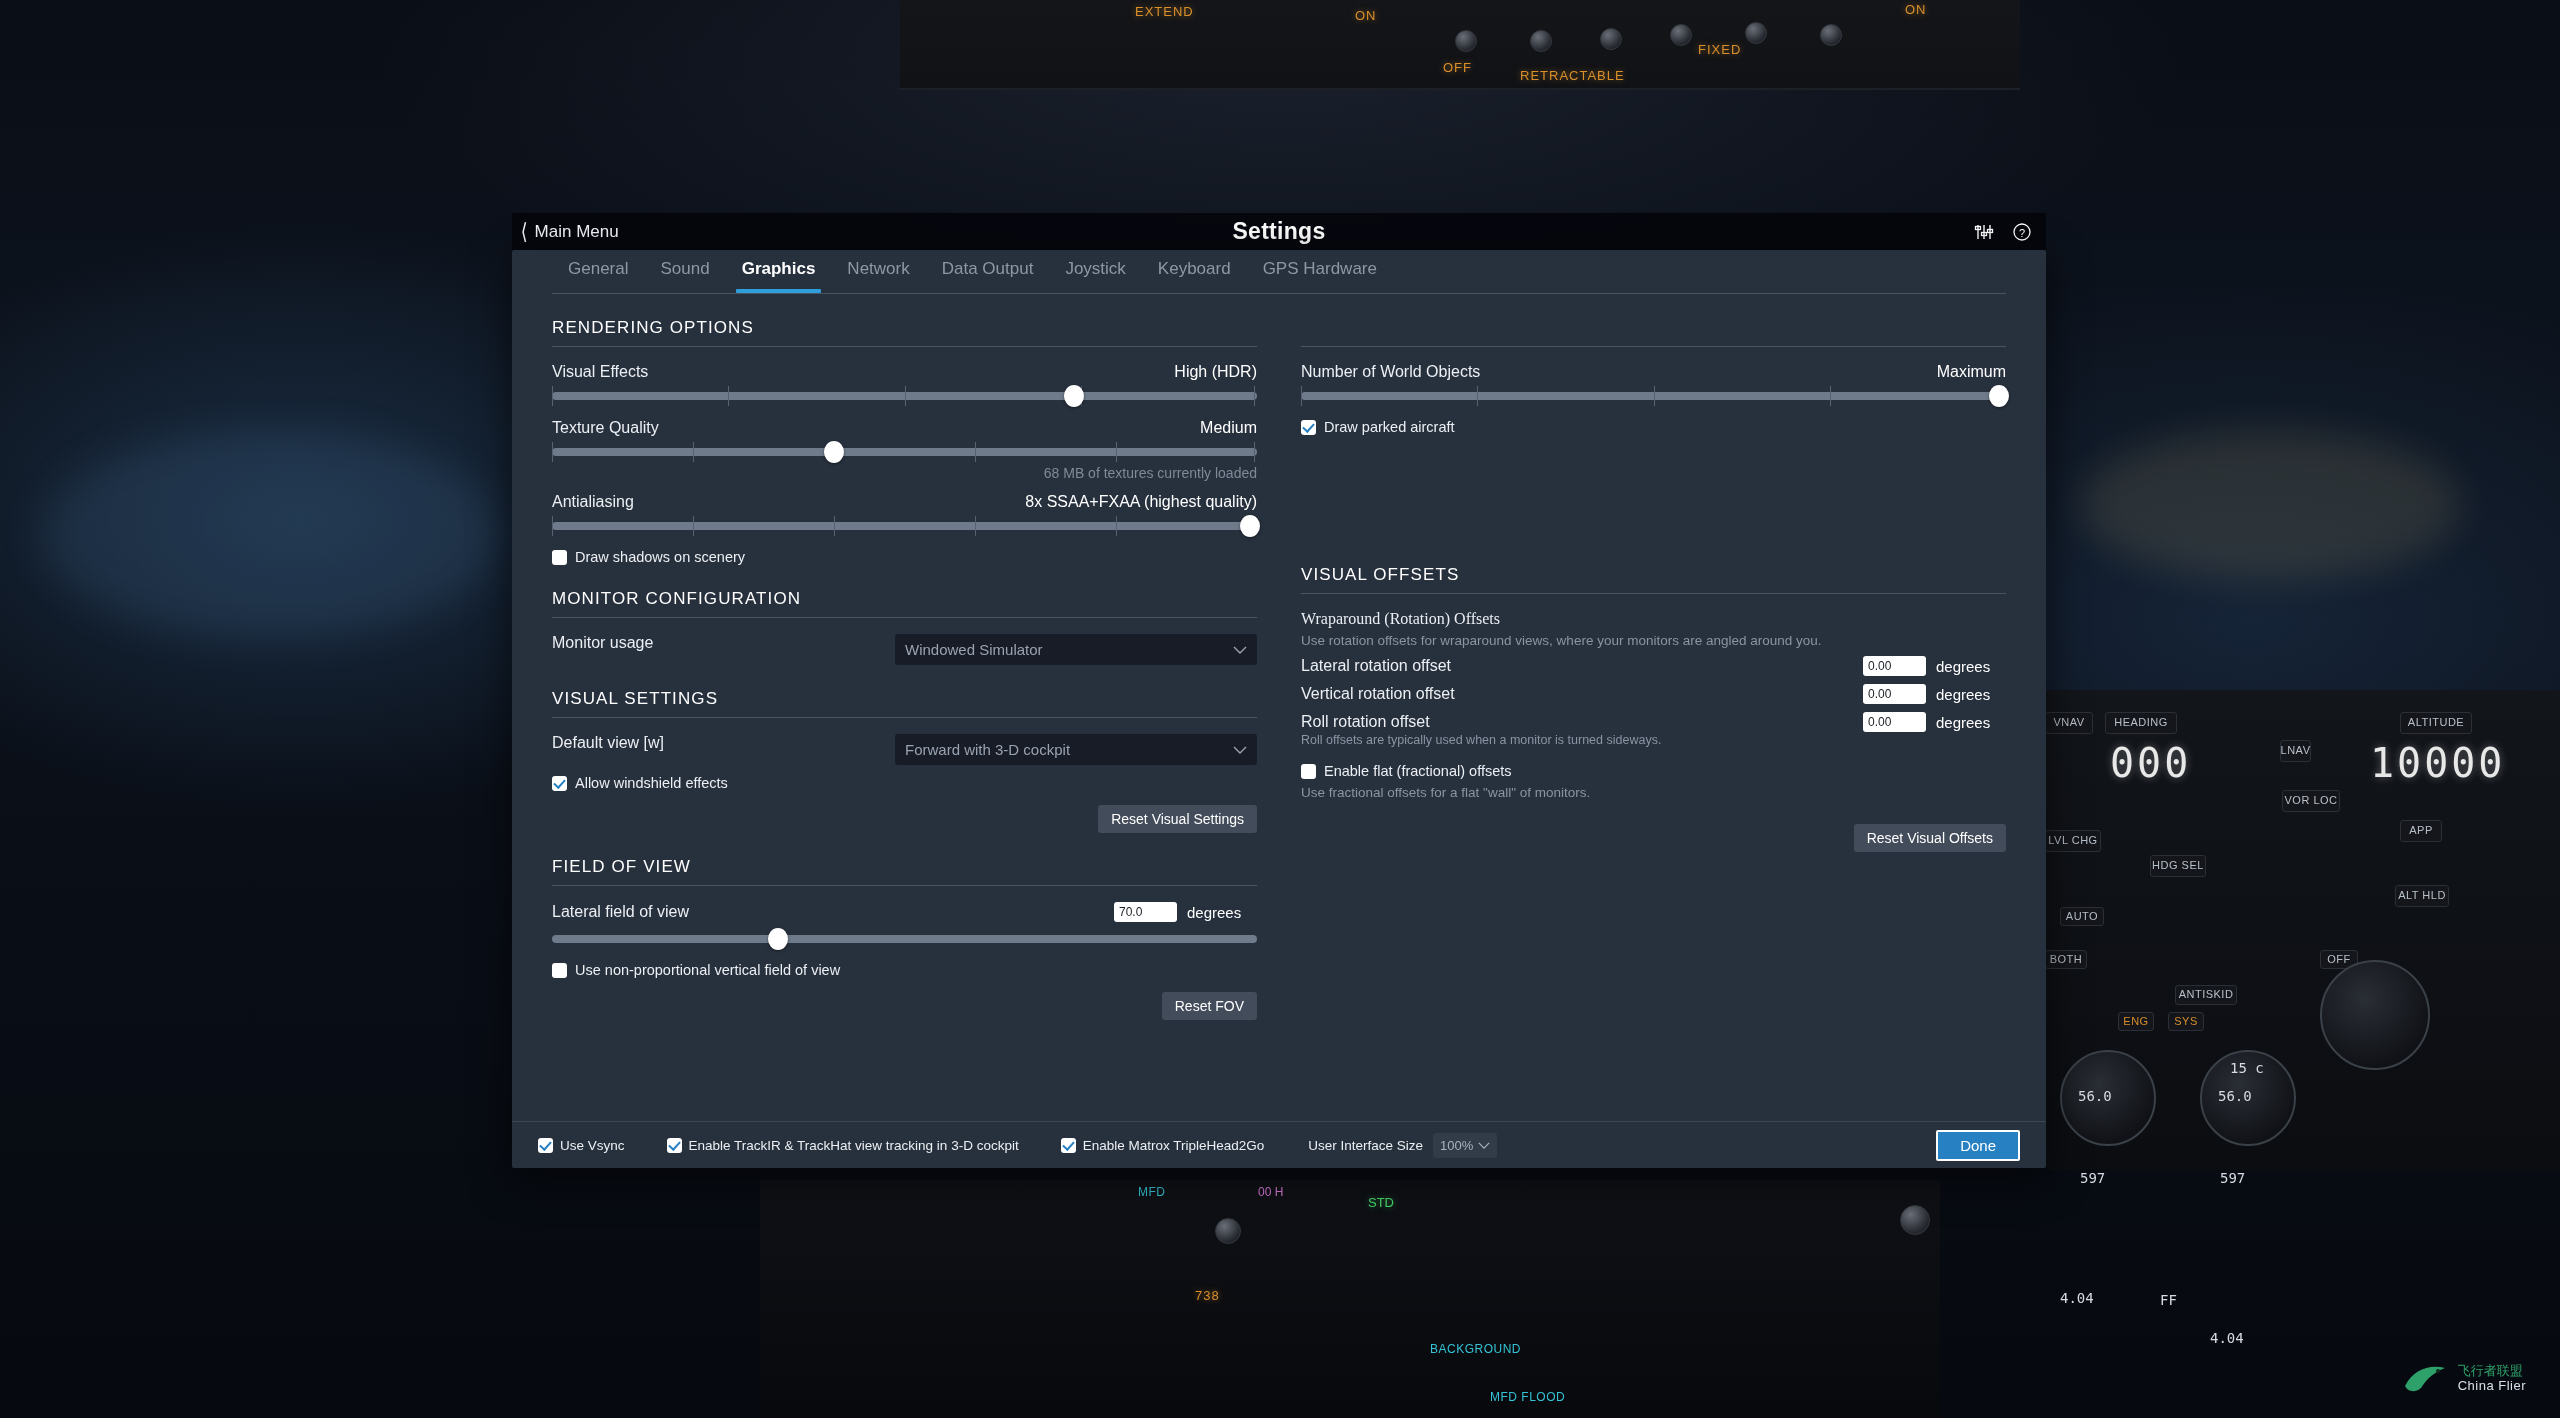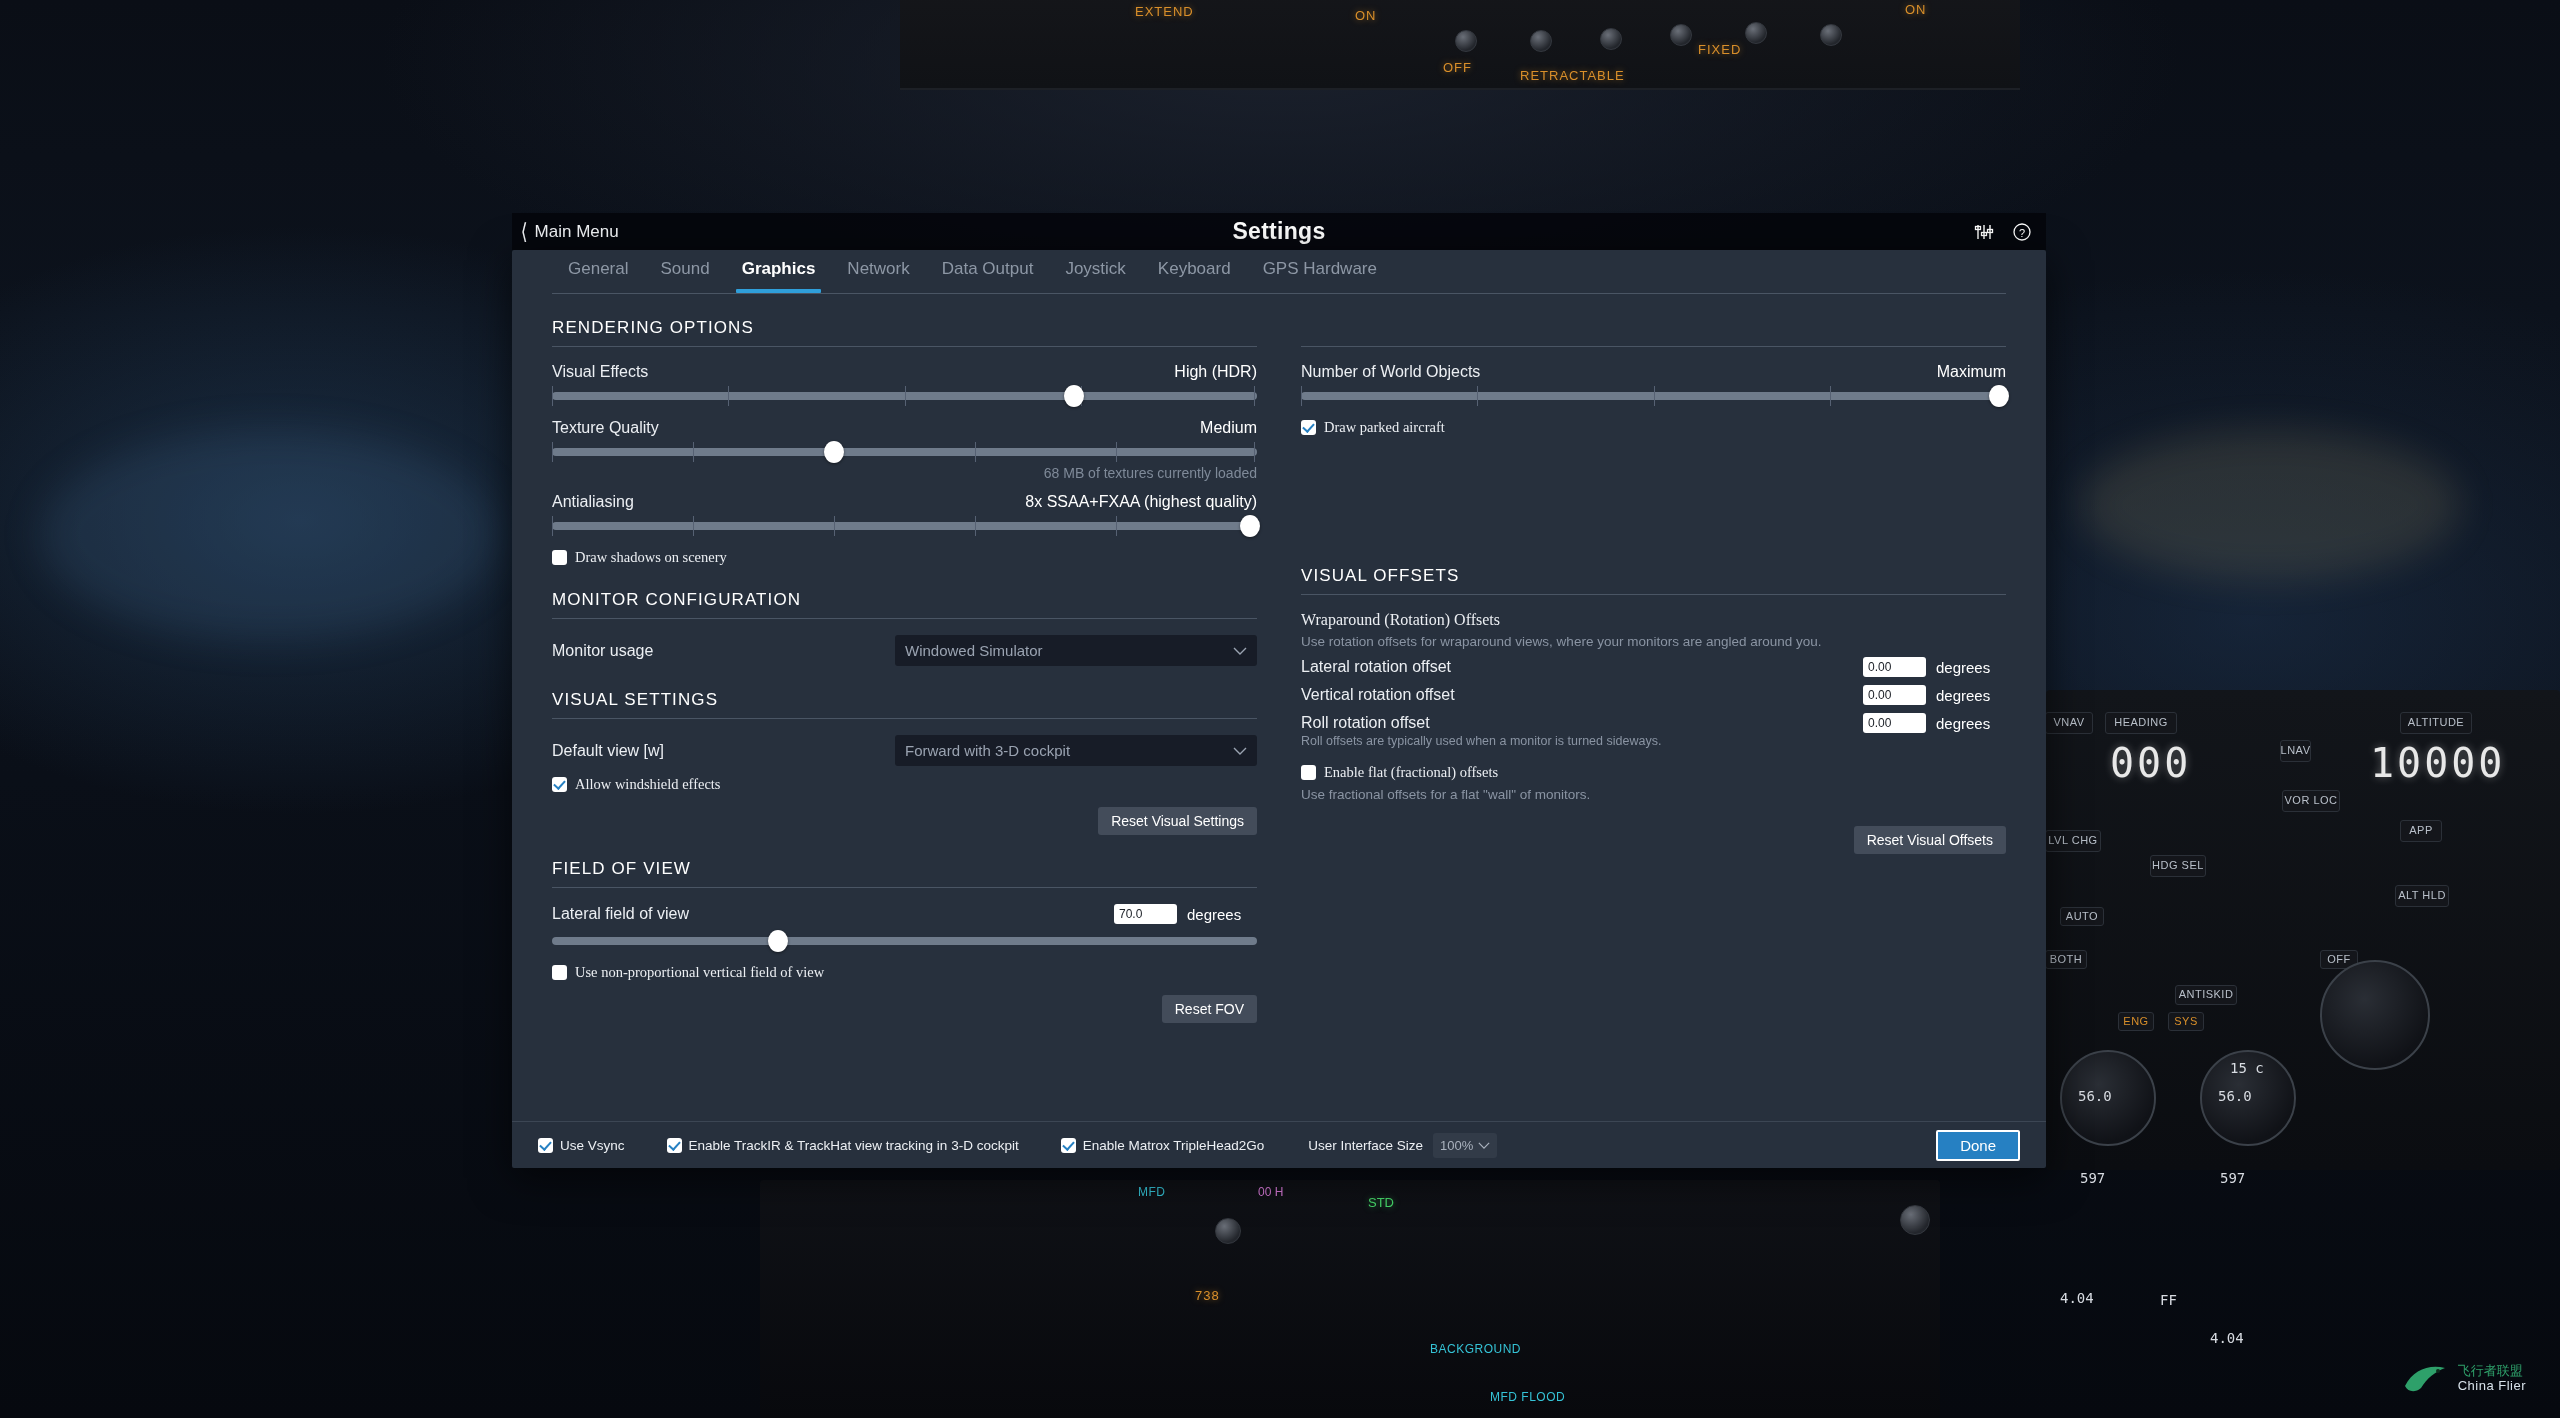--- a/index.html
+++ b/index.html
@@ -142,35 +142,35 @@
     position:absolute; top:0px; width:20px; height:22px; margin-left:-10px;
     background:#ffffff; border-radius:50%;
     box-shadow: 0 1px 3px rgba(0,0,0,.45);
     cursor:pointer;
   }
   .slider-note {
     text-align:right; color:#7f8a99; font-size:14px; margin-top:2px;
   }
 
   
-  .cb-row { display:flex; align-items:center; gap:8px; margin-top: 10px; font-family: Liberation Serif, serif; }
+  .cb-row { display:flex; align-items:center; gap:8px; margin-top: 10px; }
   .cbx {
     width:15px; height:15px; border-radius:3px; background:#ffffff;
     display:flex; align-items:center; justify-content:center; flex:none; cursor:pointer;
     position:relative;
   }
   .cbx.checked::after {
     content:""; position:absolute;
     width:5px; height:9px; border:solid #2680c2; border-width:0 2.4px 2.4px 0;
     transform: rotate(42deg); margin-top:-2px;
   }
   .cb-label { color:#eceff3; font-size:14.5px; }
 
   
-  .field-row { display:flex; align-items:center; margin-top: 14px; }
+  .field-row { display:flex; margin-top: 14px; }
   .field-label { color:#eceff3; font-size:16px; flex:1; }
   .dropdown {
     width: 362px; height: 31px;
     background:#171c27; border-radius:3px;
     display:flex; align-items:center; padding: 0 10px;
     cursor:pointer;
   }
   .dropdown .dd-val { flex:1; color:#9aa3b1; font-size:15px; }
   .dd-chev {
     width: 14px; height: 8px; flex:none;

